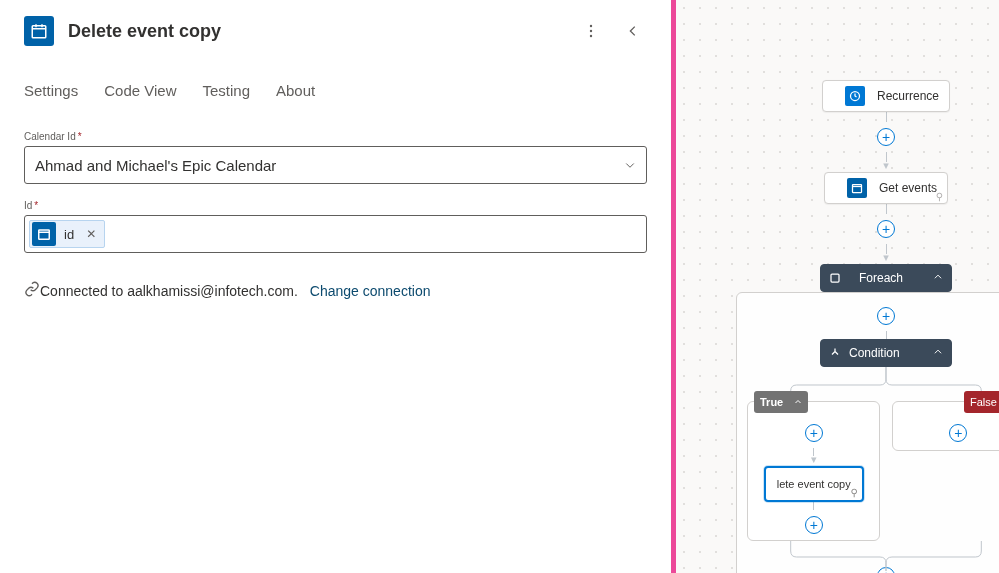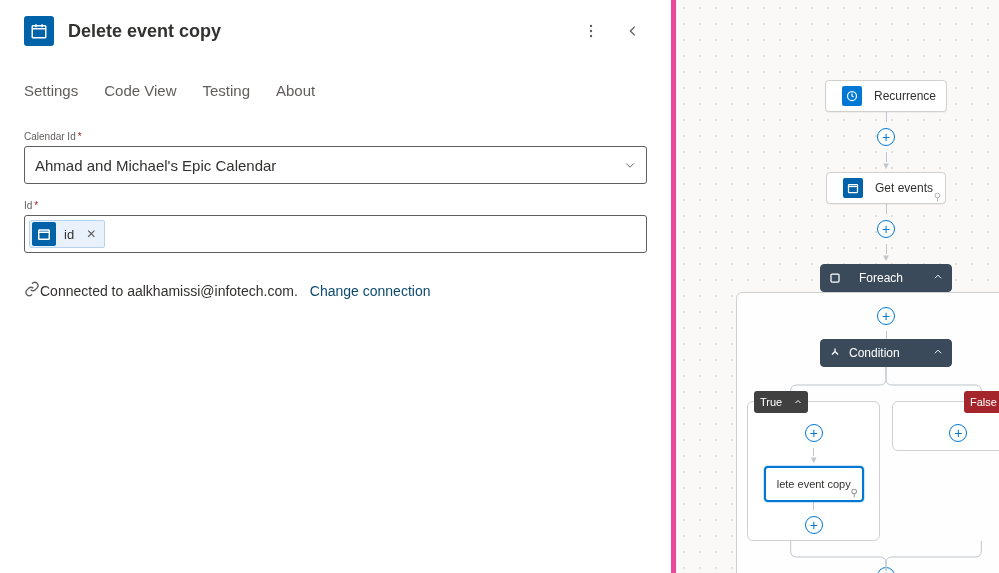--- a/index.html
+++ b/index.html
@@ -169,21 +169,21 @@
     background: #fff;
     border: 1px solid #d2d0ce;
     border-radius: 4px;
     display: flex;
     align-items: center;
     height: 32px;
     font-size: 12px;
     color: #323130;
     min-width: 120px;
     gap: 12px;
-    padding: 0 10px 0 16px;
+    padding: 0 10px 0 22px;
     cursor: pointer;
     position: relative;
     box-shadow: 0 0.5px 1px rgba(0,0,0,0.05);
   }
   .card .c-icon {
     width: 20px;
     height: 20px;
     border-radius: 2px;
     display: flex;
     align-items: center;
@@ -252,21 +252,21 @@
     font-size: 11px;
     display: flex;
     align-items: center;
     justify-content: space-between;
     padding: 0 6px;
     position: absolute;
     top: -11px;
     width: 54px;
     cursor: pointer;
   }
-  .b-true { background: #404040; left: 6px; }
+  .b-true { background: #737373; left: 6px; font-weight: bold; }
   .b-false { background: #a4262c; right: 6px; }
   .plus-circ {
     width: 18px;
     height: 18px;
     border: 1px solid #0078d4;
     border-radius: 50%;
     color: #0078d4;
     display: flex;
     align-items: center;
     justify-content: center;

